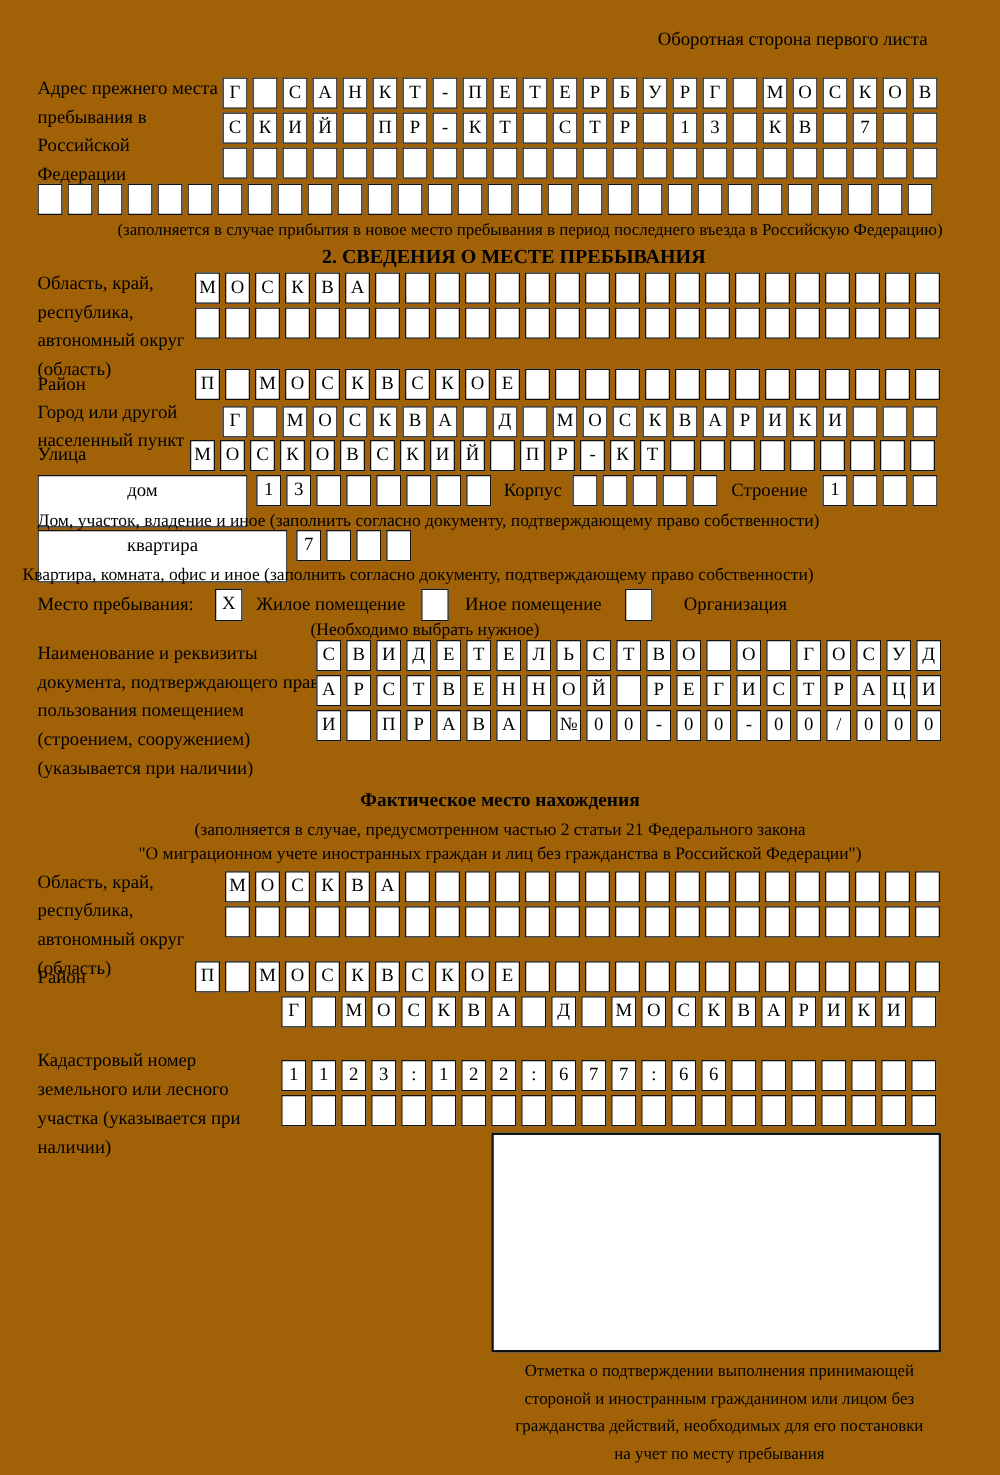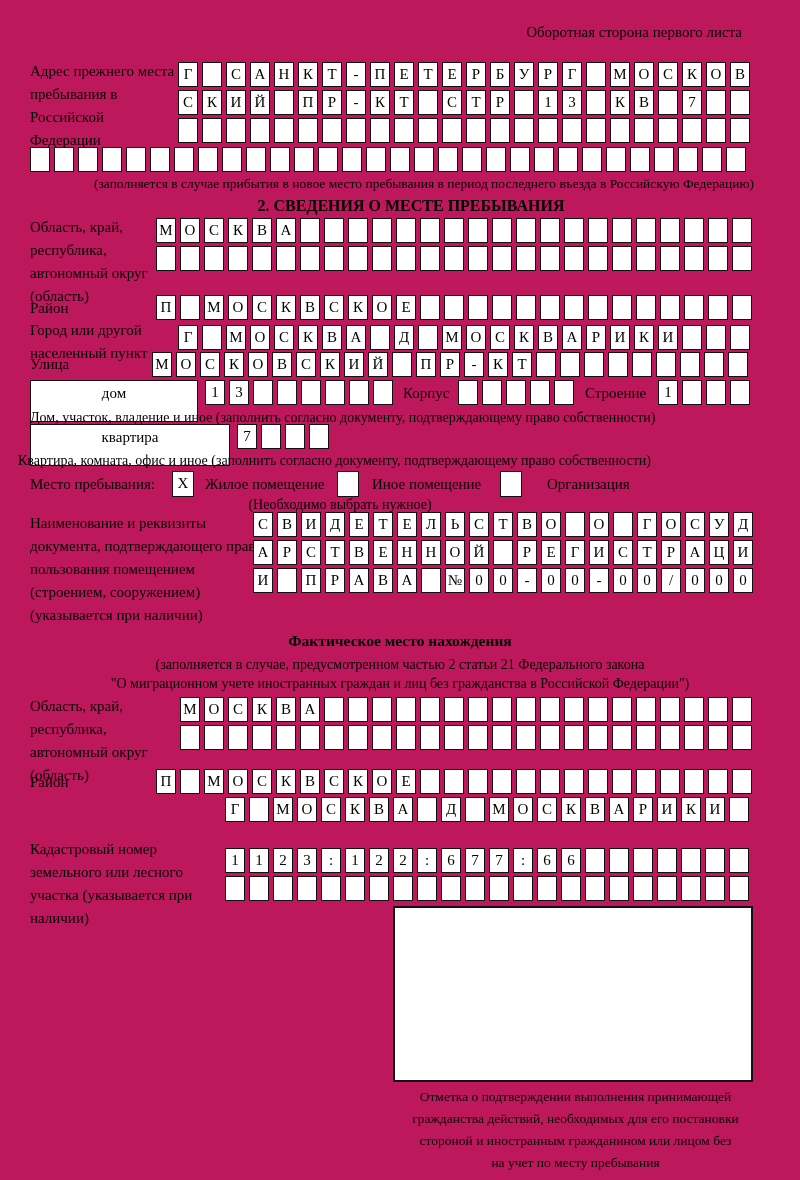--- a/index.html
+++ b/index.html
@@ -1,17 +1,17 @@
 <!DOCTYPE html>
 <html><head>
 <meta charset="utf-8">
 <style>
   html,body{margin:0;padding:0;background:#fff;}
   .page{
-    position:relative;width:800px;height:1180px;background:#be185d;
+    position:relative;width:800px;height:1180px;background:#a16207;
     font-family:"Liberation Serif","DejaVu Serif",serif;color:#000;
     overflow:hidden;
   }
   .abs{position:absolute;}
   .lbl{font-size:15px;line-height:23px;}
   .hdr-right{font-size:15px;}
   .title{font-weight:bold;font-size:16px;width:100%;text-align:center;}
   .subtitle{font-weight:bold;font-size:15.5px;width:100%;text-align:center;}
   .note{font-size:13.5px;width:100%;text-align:center;}
   .caption{font-size:14px;}
@@ -568,18 +568,18 @@
       <span class="cell"></span>
       <span class="cell"></span>
       <span class="cell"></span>
       <span class="cell"></span>
       <span class="cell"></span>
     </div>
 
   <div class="stampbox" style="left:393px;top:906px;width:360px;height:176px;"></div>
   <div class="abs stampcap" style="left:383px;top:1086px;width:385px;">
     <div>Отметка о подтверждении выполнения принимающей</div>
+    <div>стороной и иностранным гражданином или лицом без</div>
     <div>гражданства действий, необходимых для его постановки</div>
-    <div>стороной и иностранным гражданином или лицом без</div>
     <div>на учет по месту пребывания</div>
   </div>
 
 </div>
 
 </body></html>

